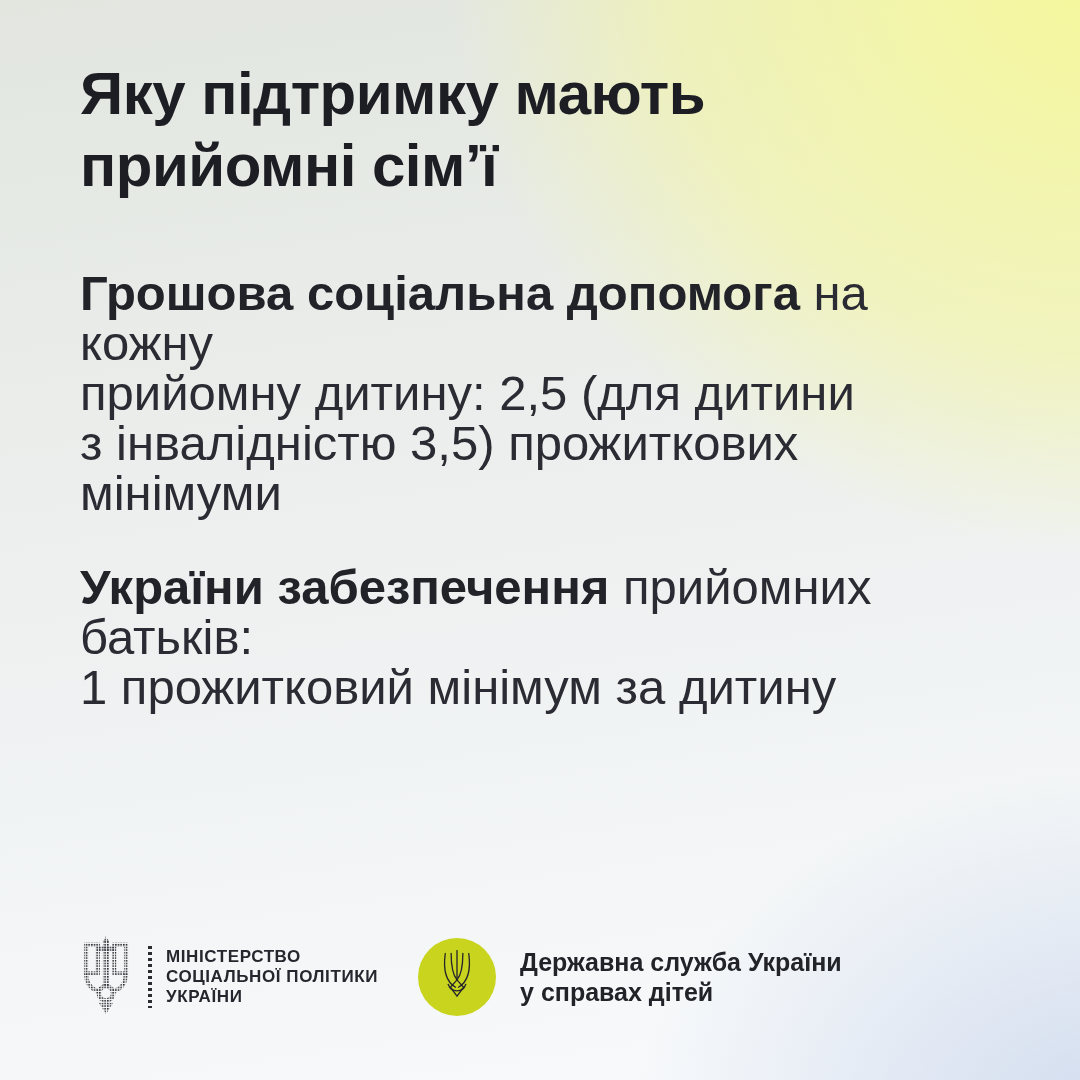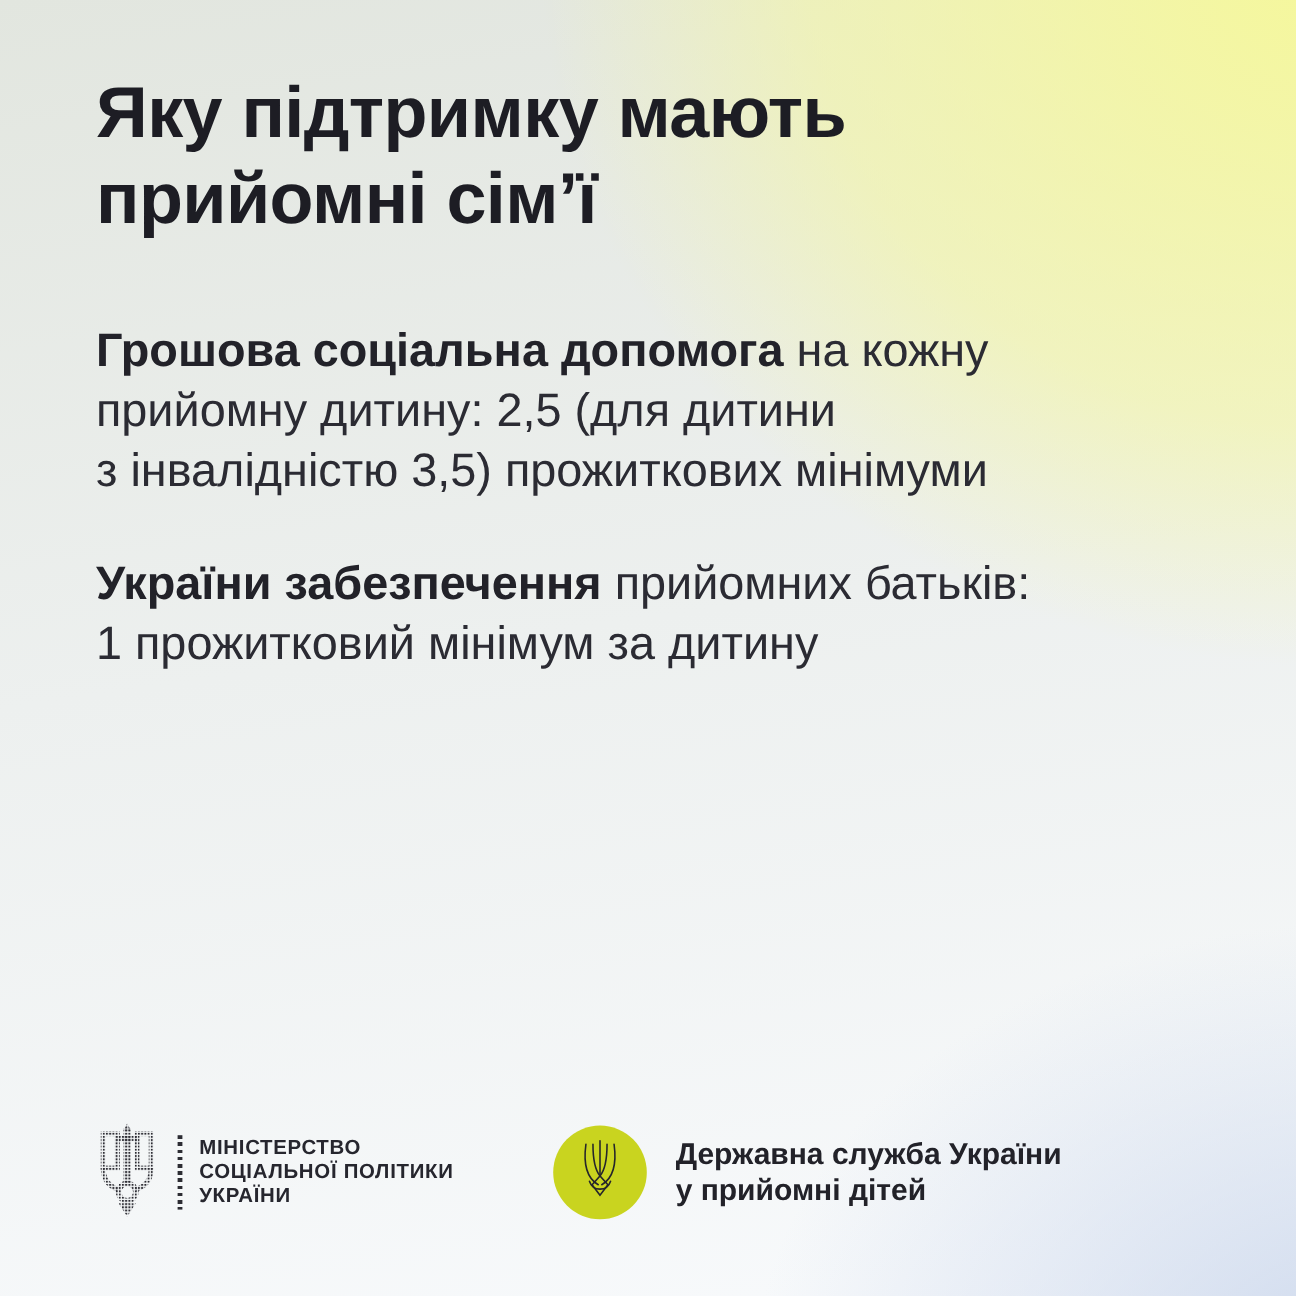--- a/index.html
+++ b/index.html
@@ -22,35 +22,35 @@
   .title{
     margin:0 0 66px 0;
     font-size:60px;
     line-height:72px;
     font-weight:700;
     letter-spacing:-0.5px;
     color:#1d1d24;
     white-space:pre-line;
   }
   .para{
-    font-size:39px;
+    font-size:49px;
     line-height:50px;
     font-weight:400;
     color:#2b2b33;
     white-space:pre-line;
     margin:0 0 44px 0;
     max-width:930px;
   }
   .para .b{font-weight:700;color:#222229;}
   .footer{
     position:absolute;
     left:80px;right:60px;bottom:62px;
     display:flex;
     align-items:center;
-    gap:83px;
+    gap:40px;
   }
   .ministry{
     display:flex;
     align-items:center;
   }
   .ministry-trident{flex:0 0 auto;}
   .dotted-divider{
     width:4px;height:62px;
     margin:0 14px 0 16px;
     background:repeating-linear-gradient(to bottom,#2c2c33 0 3px,transparent 3px 6px);
@@ -135,17 +135,17 @@
             <path d="M46,8 C49,30 46,46 32,54"></path>
             <path d="M30,4 L30,42"></path>
             <path d="M22,8 C22,28 25,38 30,44"></path>
             <path d="M38,8 C38,28 35,38 30,44"></path>
             <path d="M30,66 L21,54 L30,44 L39,54 Z"></path>
             <path d="M18,50 C22,62 38,62 42,50"></path>
           </g>
         </svg>
       </div>
       <div class="service-name">Державна служба України
-у прийомні дітей</div>
+у справах дітей</div>
     </div>
 
   </div>
 </div>
 
 </body></html>

